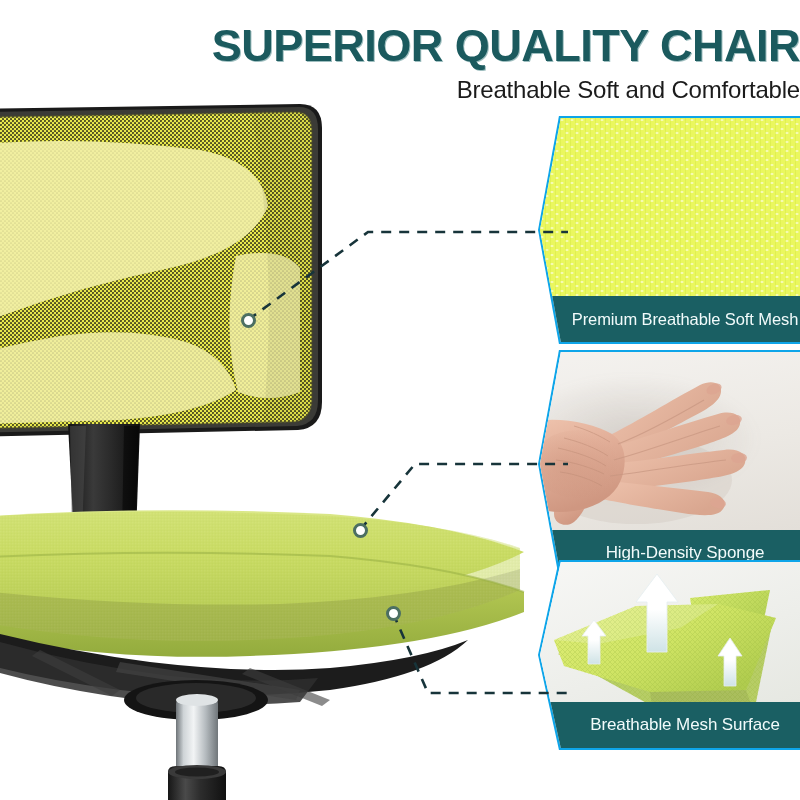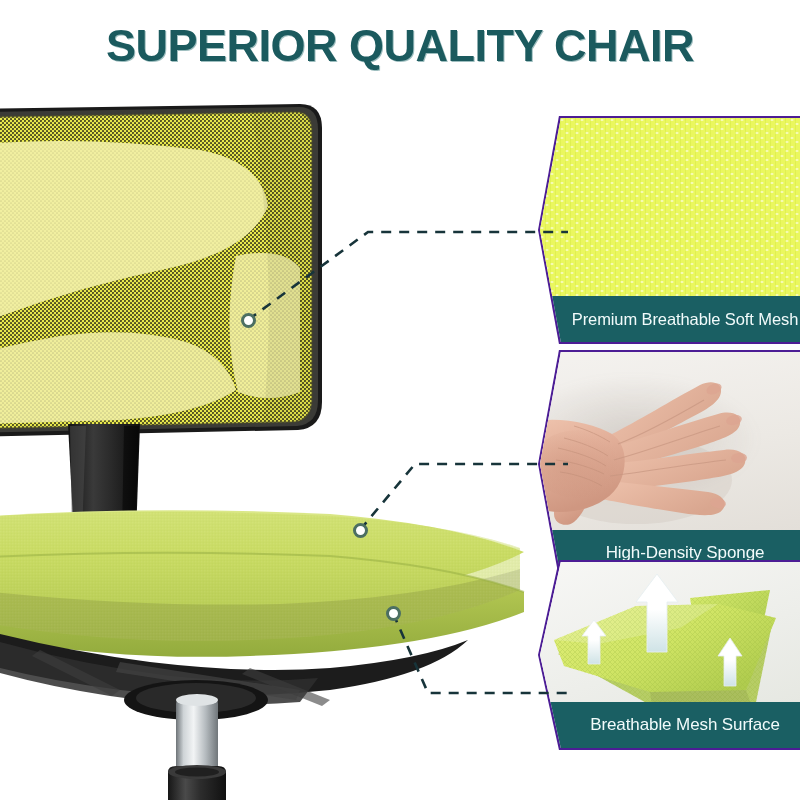--- a/index.html
+++ b/index.html
@@ -21,21 +21,21 @@
     background: #ffffff;
   }
 
   
   #header {
     position: absolute;
     left: 0;
     top: 0;
     width: 800px;
     height: 108px;
-    text-align: center;
+    text-align: right;
     z-index: 40;
   }
   #title {
     position: absolute;
     left: 0;
     top: 20px;
     width: 800px;
     font-size: 45px;
     font-weight: bold;
     letter-spacing: -0.5px;
@@ -80,21 +80,21 @@
   .panel {
     position: absolute;
     right: 0;
     z-index: 25;
   }
   .panel-clip {
     position: absolute;
     inset: 0;
     -webkit-clip-path: polygon(8% 0%, 100% 0%, 100% 100%, 8% 100%, 0% 50%);
     clip-path: polygon(8% 0%, 100% 0%, 100% 100%, 8% 100%, 0% 50%);
-    background: #4c1d95;
+    background: #0ea5e9;
     overflow: hidden;
   }
   .panel-inner {
     position: absolute;
     inset: 2px 0px 2px 2px;
     -webkit-clip-path: polygon(8% 0%, 100% 0%, 100% 100%, 8% 100%, 0% 50%);
     clip-path: polygon(8% 0%, 100% 0%, 100% 100%, 8% 100%, 0% 50%);
     background: #ffffff;
     overflow: hidden;
   }
@@ -304,20 +304,21 @@
     </g>
     <g>
       <path d="M 168 772 Q 168 766 176 766 L 218 766 Q 226 766 226 772 L 226 800 L 168 800 Z" fill="url(#capShade)"></path>
       <ellipse cx="197" cy="772" rx="29" ry="7" fill="#3a3a3a"></ellipse>
       <ellipse cx="197" cy="772" rx="22" ry="4.5" fill="#1a1a1a" opacity="0.8"></ellipse>
     </g>
   </svg>
 
   <div id="header">
     <div id="title">SUPERIOR QUALITY CHAIR</div>
+    <div id="subtitle">Breathable Soft and Comfortable</div>
   </div>
 
   <svg id="connectors" viewBox="0 0 800 800">
 
     <polyline points="248,320 368,232 568,232" fill="none" stroke="#17343a" stroke-width="2.6" stroke-dasharray="10 8" stroke-linecap="butt"></polyline>
 
     <polyline points="360,530 415,464 568,464" fill="none" stroke="#17343a" stroke-width="2.6" stroke-dasharray="10 8" stroke-linecap="butt"></polyline>
 
     <polyline points="393,613 428,693 568,693" fill="none" stroke="#17343a" stroke-width="2.6" stroke-dasharray="10 8" stroke-linecap="butt"></polyline>
   </svg>

